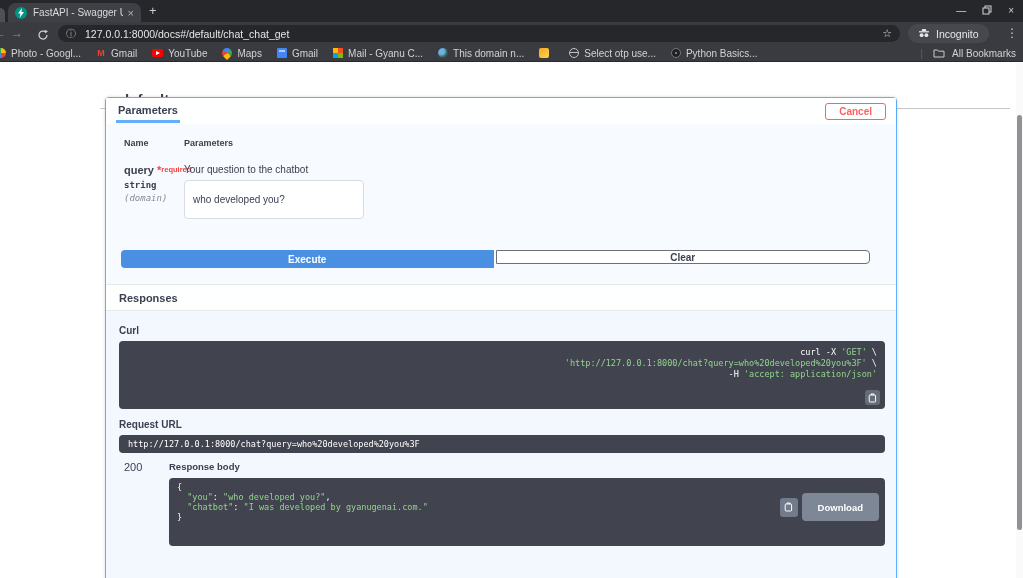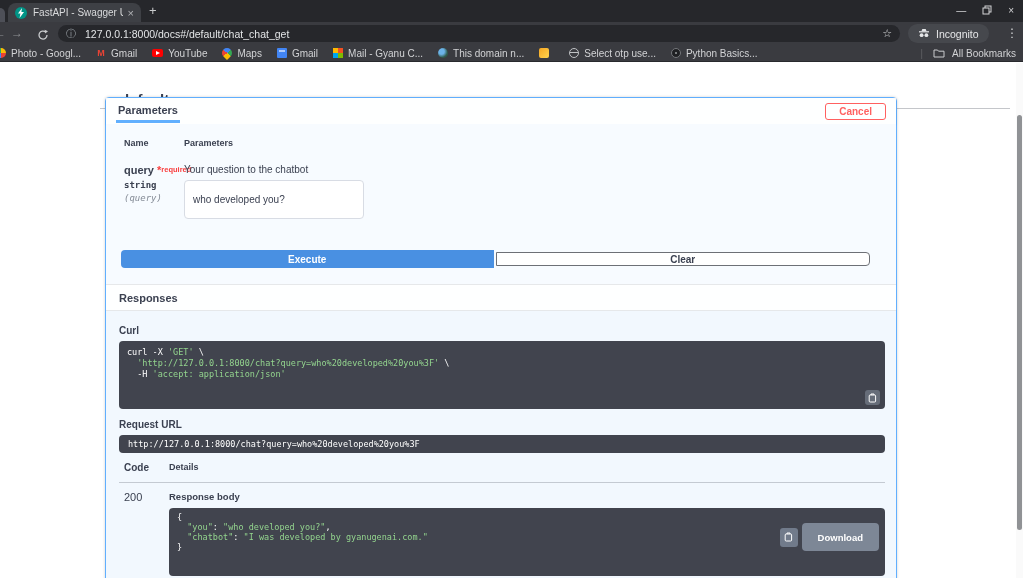--- a/index.html
+++ b/index.html
@@ -75,30 +75,30 @@
   .pt-col-name { width:60px; min-width:60px; }
   .pt-row { display:flex; padding:10px 0 0 5px; }
   .p-name { font-size:11px; font-weight:bold; color:#3b4151; }
   .req-star { color:#f93e3e; font-size:11px; }
   .req-label { color:#f93e3e; font-size:7.5px; vertical-align:2px; }
   .p-type { font-family:"DejaVu Sans Mono",monospace; font-size:9px; font-weight:bold; color:#3b4151; margin-top:4px; }
   .p-in { font-family:"DejaVu Sans Mono",monospace; font-size:9px; font-style:italic; color:#848b96; margin-top:3px; }
   .p-desc { font-size:10px; color:#3b4151; }
   .p-input { margin-top:5px; width:180px; height:39px; border:1px solid #d8dce4; border-radius:4px; font-size:10px; font-family:"Liberation Sans",sans-serif; padding:0 8px; color:#3b4151; background:#fff; display:block; }
 
-  .execute-row { display:flex; padding:31px 26px 16px 15px; background:#f7fbff;align-items:center; }
+  .execute-row { display:flex; padding:31px 26px 16px 15px; background:#f7fbff; }
   .btn-execute { flex:1; height:18px; background:#4990e2; border:none; border-radius:4px 0 0 4px; color:#fff; font-weight:bold; font-size:10px; }
   .btn-clear { flex:1; height:14px; background:#fff; border:1px solid #6d7076; border-radius:0 4px 4px 0; color:#3b4151; font-weight:bold; font-size:10px; margin-left:2px; }
 
   .responses-header { height:27px; background:rgba(255,255,255,.88); border-top:1px solid rgba(59,65,81,.12); border-bottom:1px solid rgba(59,65,81,.12); display:flex; align-items:center; padding:0 13px; font-size:11px; font-weight:bold; color:#3b4151; }
   .responses-inner { padding:14px 11px 0 13px; background:#f2f8fe; }
 
   .blk-label { font-size:10px; font-weight:bold; color:#3b4151; }
   pre.codeblock, .codeblock { font-family:"DejaVu Sans Mono",monospace; font-size:8.5px; color:#fff; }
-  .curl-block { margin-top:5px; background:#41444e; border-radius:4px; padding:6px 8px 7px; position:relative; line-height:11px; white-space:pre; }
+  .curl-block { margin-top:5px; background:#41444e; border-radius:4px; padding:6px 8px 7px; position:relative; line-height:11px; white-space:pre;text-align:right; }
   .grn { color:#93d48e; }
   .copy-sm { position:absolute; right:5px; bottom:4px; width:15px; height:15px; background:#666d79; border-radius:3px; display:flex; align-items:center; justify-content:center; }
 
   .rq-label { margin-top:10px; }
   .url-block { margin-top:5px; background:#41444e; border-radius:4px; height:18px; display:flex; align-items:center; padding:0 9px; white-space:pre; }
 
   .sr-label { margin-top:9px; }
   .sr-head { display:flex; margin-top:9px; padding:0 0 9px 5px; border-bottom:1px solid rgba(59,65,81,.25); }
   .sr-code-col { width:45px; min-width:45px; }
   .sr-head .sr-code-col { font-size:10px; font-weight:bold; color:#3b4151; }
@@ -238,21 +238,21 @@
 
       <div class="params-table">
         <div class="pt-head">
           <span class="pt-col-name">Name</span>
           <span>Parameters</span>
         </div>
         <div class="pt-row">
           <div class="pt-col-name">
             <div class="p-name"><span>query</span>&nbsp;<span class="req-star">*</span><span class="req-label">required</span></div>
             <div class="p-type">string</div>
-            <div class="p-in">(query)</div>
+            <div class="p-in">(domain)</div>
           </div>
           <div>
             <div class="p-desc">Your question to the chatbot</div>
             <input class="p-input" type="text" value="who developed you?" style="">
           </div>
         </div>
       </div>
 
       <div class="execute-row">
         <button class="btn-execute">Execute</button>
@@ -274,24 +274,20 @@
                 <rect x="1.2" y="2" width="6.4" height="7" rx="1" fill="none" stroke="#fff" stroke-width="1"></rect>
                 <path d="M3 2 V1 h3 v1" fill="none" stroke="#fff" stroke-width="1"></path>
               </svg>
           </span>
         </div>
 
         <div class="blk-label rq-label">Request URL</div>
         <div class="url-block codeblock">http://127.0.0.1:8000/chat?query=who%20developed%20you%3F</div>
 
 
-        <div class="sr-head">
-          <span class="sr-code-col">Code</span>
-          <span class="sr-details-col">Details</span>
-        </div>
 
         <div class="sr-row">
           <div class="sr-code-col sr-code">200</div>
           <div class="sr-details">
 
             <div class="rb-label">Response body</div>
             <div class="rb-block codeblock"><span>{</span>
   <span class="grn">"you"</span><span>: </span><span class="grn">"who developed you?"</span><span>,</span>
   <span class="grn">"chatbot"</span><span>: </span><span class="grn">"I was developed by gyanugenai.com."</span>
 <span>}</span>

